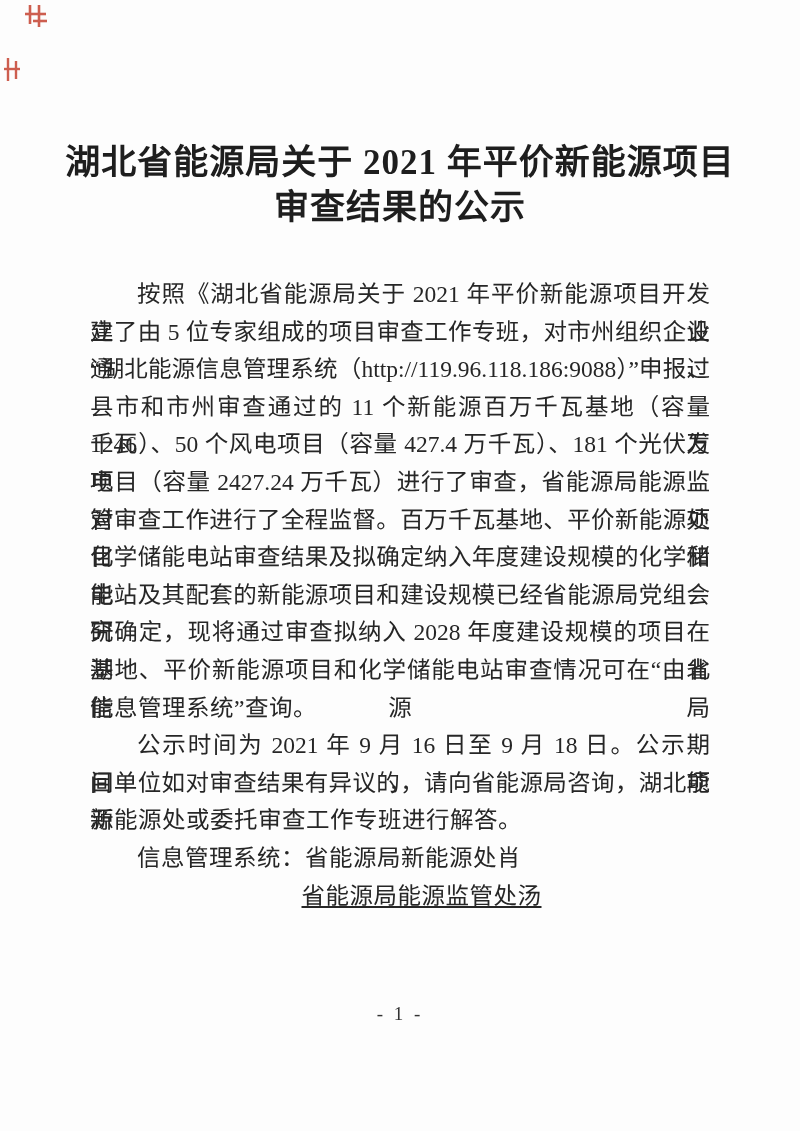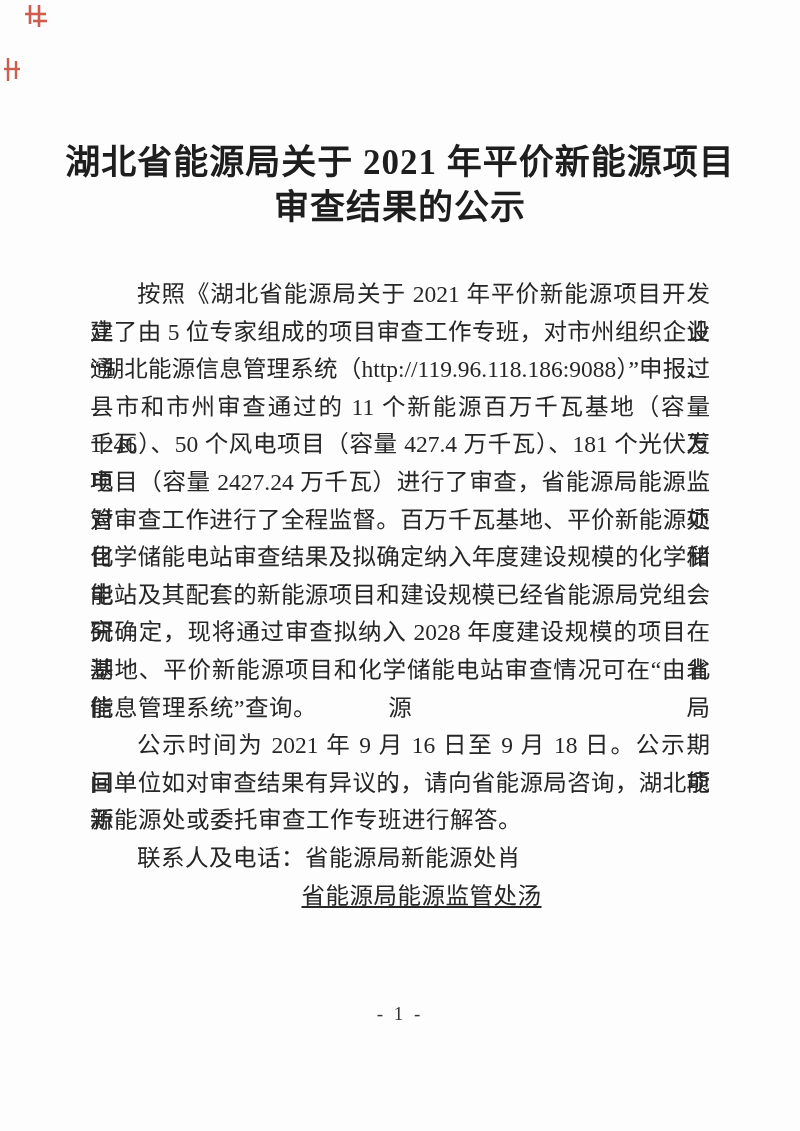--- a/index.html
+++ b/index.html
@@ -115,19 +115,19 @@
     <div class="line j">项目（容量 2427.24 万千瓦）进行了审查，省能源局能源监管处</div>
     <div class="line j">对审查工作进行了全程监督。百万千瓦基地、平价新能源项目和</div>
     <div class="line j">化学储能电站审查结果及拟确定纳入年度建设规模的化学储能</div>
     <div class="line j">电站及其配套的新能源项目和建设规模已经省能源局党组会研</div>
     <div class="line j">究确定，现将通过审查拟纳入 2028 年度建设规模的项目在湖北</div>
     <div class="line j">基地、平价新能源项目和化学储能电站审查情况可在“由省能源局</div>
     <div class="line">信息管理系统”查询。</div>
     <div class="line j ind2">公示时间为 2021 年 9 月 16 日至 9 月 18 日。公示期间，项</div>
     <div class="line j">目单位如对审查结果有异议的，请向省能源局咨询，湖北能源</div>
     <div class="line">新能源处或委托审查工作专班进行解答。</div>
-    <div class="line ind2">联系人及电话：省能源局新能源处肖</div>
+    <div class="line ind2">信息管理系统：省能源局新能源处肖</div>
     <div class="line ind9">省能源局能源监管处汤</div>
   </div>
 
   <div class="footer">- 1 -</div>
 
 </div>
 
 </body></html>

